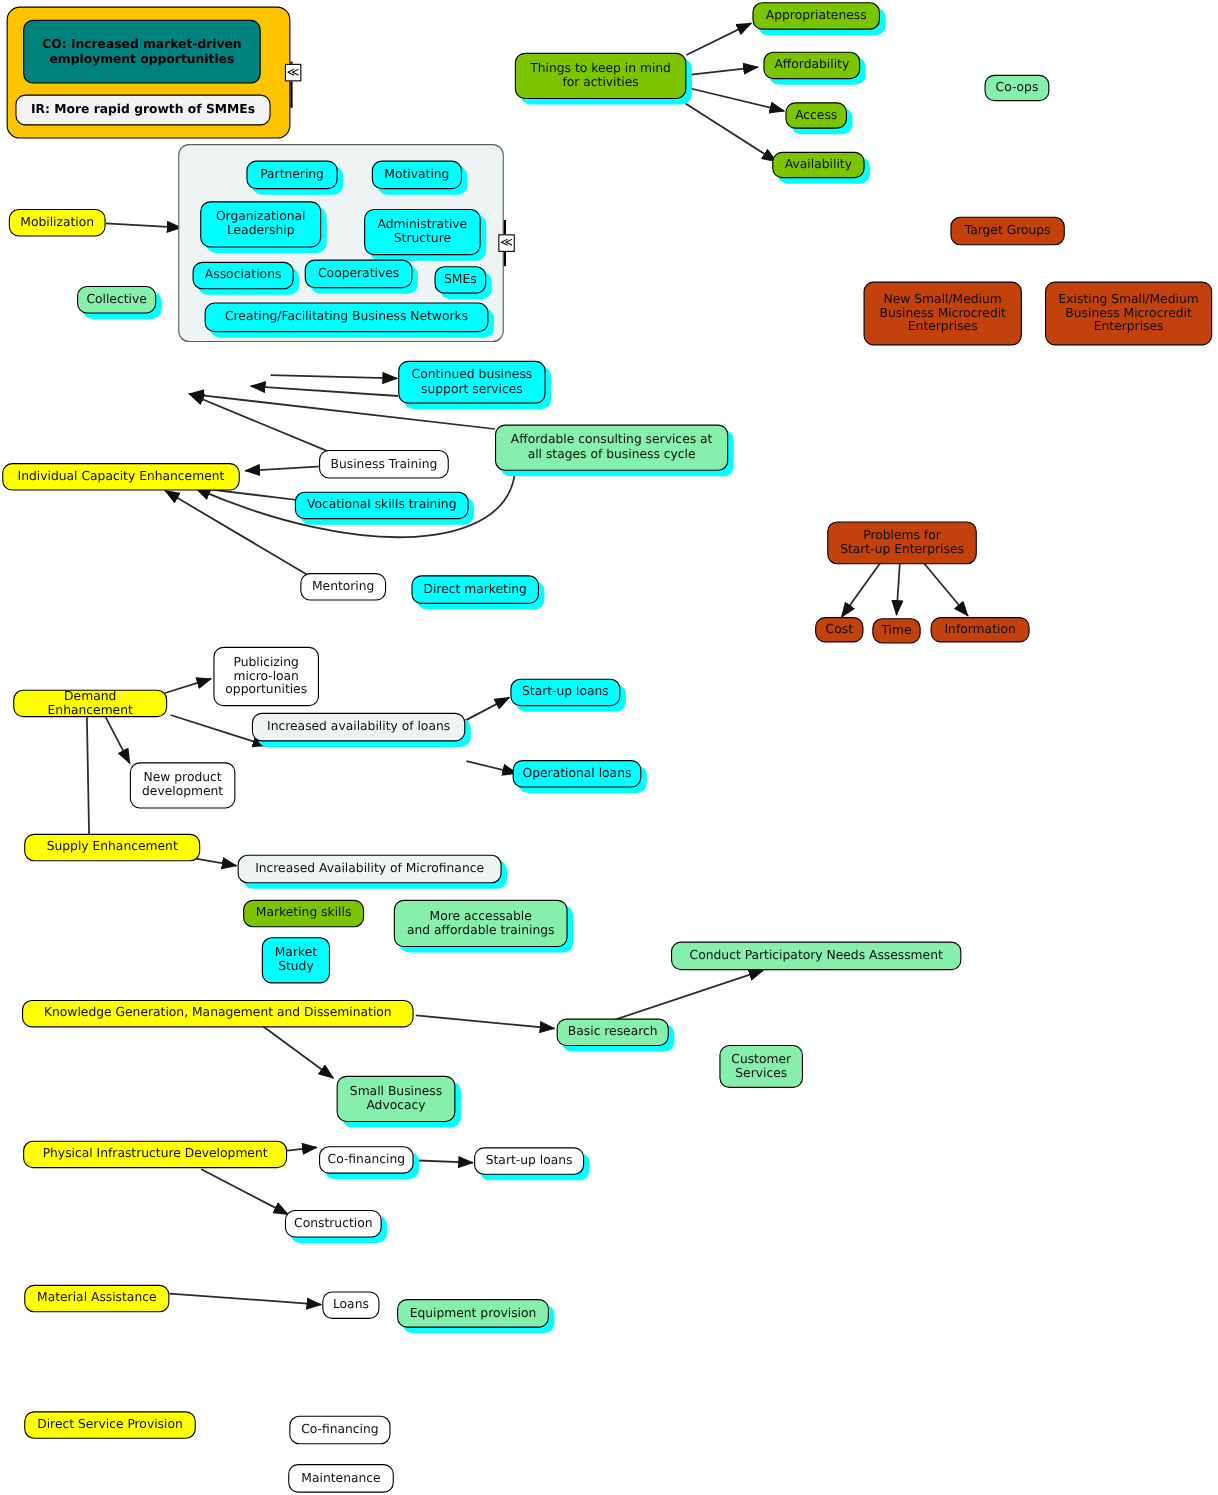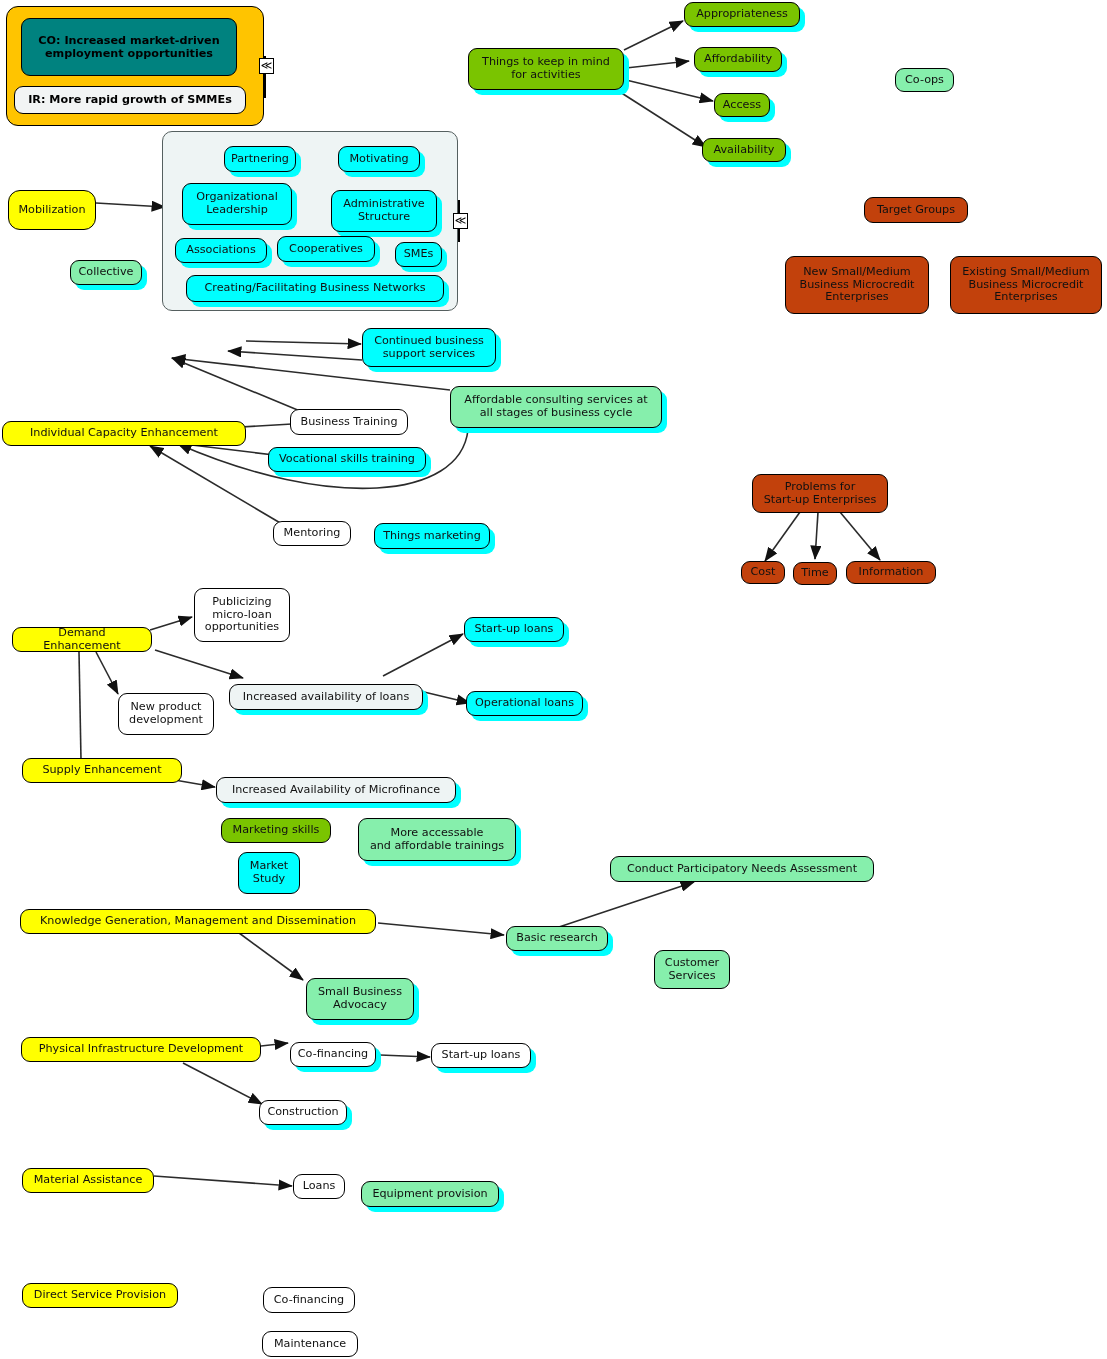--- a/index.html
+++ b/index.html
@@ -178,35 +178,35 @@
 
   <div class="frame-amber" style="left:6px;top:6px;width:258px;height:120px;"></div>
   <div class="inner-box c-teal fs11" style="left:21px;top:18px;width:216px;height:58px;">CO: Increased market-driven
 employment opportunities</div>
   <div class="inner-box c-offwhite fs11" style="left:14px;top:86px;width:232px;height:28px;">IR: More rapid growth of SMMEs</div>
   <div class="stub" style="left:264px;top:56px;height:42px;"></div>
   <div class="collapse" style="left:259px;top:58px;">≪</div>
 
   <div class="cluster" style="left:162px;top:131px;width:296px;height:180px;"></div>
 
-  <div class="node c-cyan shadow fs11" style="left:224px;top:146px;width:72px;height:26px;">Partnering</div>
+  <div class="node c-cyan shadow fs11" style="left:224px;top:146px;width:83px;height:26px;">Partnering</div>
   <div class="node c-cyan shadow fs11" style="left:338px;top:146px;width:82px;height:26px;">Motivating</div>
   <div class="node c-cyan shadow fs11" style="left:182px;top:183px;width:110px;height:42px;">Organizational
 Leadership</div>
   <div class="node c-cyan shadow fs11" style="left:331px;top:190px;width:106px;height:42px;">Administrative
 Structure</div>
   <div class="node c-cyan shadow fs11" style="left:175px;top:238px;width:92px;height:25px;">Associations</div>
   <div class="node c-cyan shadow fs11" style="left:277px;top:236px;width:98px;height:26px;">Cooperatives</div>
   <div class="node c-cyan shadow fs11" style="left:395px;top:242px;width:47px;height:25px;">SMEs</div>
   <div class="node c-cyan shadow fs11" style="left:186px;top:275px;width:258px;height:27px;">Creating/Facilitating Business Networks</div>
 
   <div class="stub" style="left:458px;top:200px;height:42px;"></div>
   <div class="collapse" style="left:453px;top:213px;">≪</div>
 
-  <div class="node c-yellow fs11" style="left:8px;top:190px;width:88px;height:40px;border-radius:12px;">Mobilization</div>
+  <div class="node c-yellow fs11" style="left:8px;top:190px;width:88px;height:25px;">Mobilization</div>
   <div class="node c-orange shadow fs11" style="left:70px;top:260px;width:72px;height:25px;">Collective</div>
 
   <div class="node c-green shadow fs11" style="left:468px;top:48px;width:156px;height:42px;">Things to keep in mind
 for activities</div>
   <div class="node c-green shadow fs11" style="left:684px;top:2px;width:116px;height:25px;">Appropriateness</div>
   <div class="node c-green shadow fs11" style="left:694px;top:47px;width:88px;height:25px;">Affordability</div>
   <div class="node c-green shadow fs11" style="left:714px;top:93px;width:56px;height:24px;">Access</div>
   <div class="node c-green shadow fs11" style="left:702px;top:138px;width:84px;height:24px;">Availability</div>
 
   <div class="node c-orange fs11" style="left:895px;top:68px;width:59px;height:24px;">Co-ops</div>
@@ -216,38 +216,38 @@
 Enterprises</div>
   <div class="node c-peach fs11" style="left:950px;top:256px;width:152px;height:58px;">Existing Small/Medium
 Business Microcredit
 Enterprises</div>
 
   <div class="node c-cyan shadow fs11" style="left:362px;top:328px;width:134px;height:39px;">Continued business
 support services</div>
   <div class="node c-orange shadow fs11" style="left:450px;top:386px;width:212px;height:42px;">Affordable consulting services at
 all stages of business cycle</div>
   <div class="node c-white fs11" style="left:290px;top:409px;width:118px;height:26px;">Business Training</div>
-  <div class="node c-yellow fs11" style="left:2px;top:421px;width:244px;height:25px;">Individual Capacity Enhancement</div>
+  <div class="node c-yellow fs11" style="left:2px;top:421px;width:216px;height:25px;">Individual Capacity Enhancement</div>
   <div class="node c-cyan shadow fs11" style="left:268px;top:447px;width:158px;height:25px;">Vocational skills training</div>
   <div class="node c-white fs11" style="left:273px;top:521px;width:78px;height:25px;">Mentoring</div>
-  <div class="node c-cyan shadow fs11" style="left:374px;top:523px;width:116px;height:26px;">Things marketing</div>
+  <div class="node c-cyan shadow fs11" style="left:374px;top:523px;width:116px;height:26px;">Direct marketing</div>
 
   <div class="node c-peach fs11" style="left:752px;top:474px;width:136px;height:39px;">Problems for
 Start-up Enterprises</div>
   <div class="node c-peach fs11" style="left:741px;top:561px;width:44px;height:23px;">Cost</div>
   <div class="node c-peach fs11" style="left:793px;top:562px;width:44px;height:23px;">Time</div>
   <div class="node c-peach fs11" style="left:846px;top:561px;width:90px;height:23px;">Information</div>
 
   <div class="node c-yellow fs11" style="left:12px;top:627px;width:140px;height:25px;">Demand Enhancement</div>
   <div class="node c-white fs11" style="left:194px;top:588px;width:96px;height:54px;">Publicizing
 micro-loan
 opportunities</div>
   <div class="node c-white fs11" style="left:118px;top:693px;width:96px;height:42px;">New product
 development</div>
-  <div class="node c-paleblue shadow fs11" style="left:229px;top:684px;width:194px;height:26px;">Increased availability of loans</div>
+  <div class="node c-paleblue shadow fs11" style="left:229px;top:648px;width:194px;height:26px;">Increased availability of loans</div>
   <div class="node c-cyan shadow fs11" style="left:464px;top:617px;width:100px;height:25px;">Start-up loans</div>
   <div class="node c-cyan shadow fs11" style="left:466px;top:691px;width:117px;height:25px;">Operational loans</div>
   <div class="node c-yellow fs11" style="left:22px;top:758px;width:160px;height:25px;">Supply Enhancement</div>
   <div class="node c-paleblue shadow fs11" style="left:216px;top:777px;width:240px;height:26px;">Increased Availability of Microfinance</div>
 
   <div class="node c-green fs11" style="left:221px;top:818px;width:110px;height:25px;">Marketing skills</div>
   <div class="node c-cyan fs11" style="left:238px;top:852px;width:62px;height:42px;">Market
 Study</div>
   <div class="node c-orange shadow fs11" style="left:358px;top:818px;width:158px;height:43px;">More accessable
 and affordable trainings</div>

